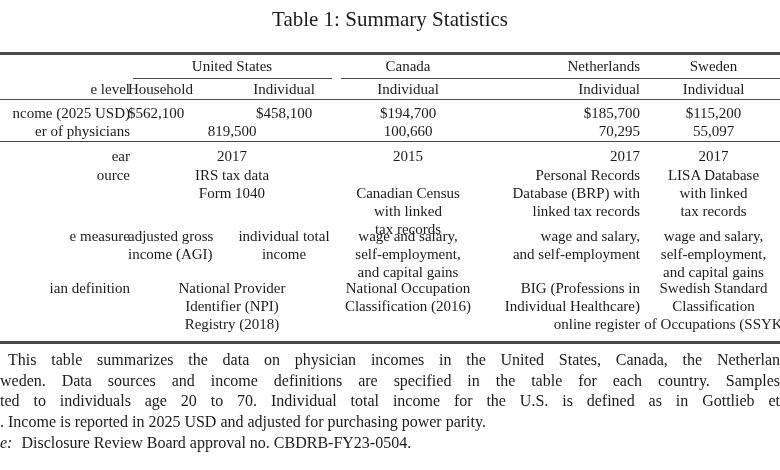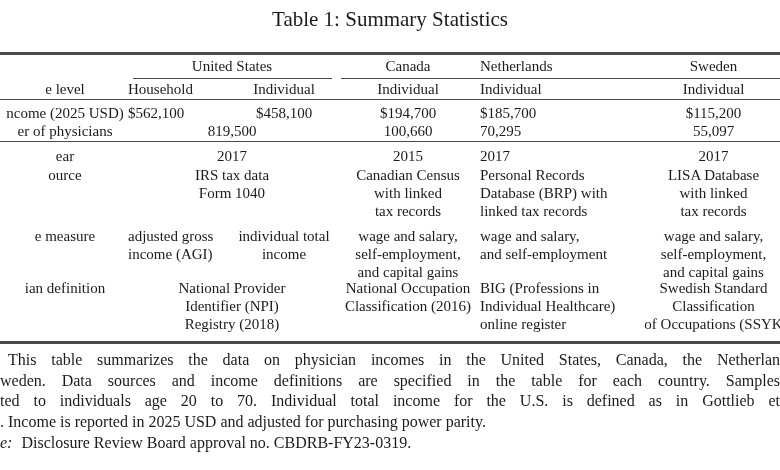--- a/index.html
+++ b/index.html
@@ -7,26 +7,26 @@
     width:780px;height:470px;overflow:hidden;background:#ffffff;
     font-family:"Liberation Serif","DejaVu Serif",serif;color:#1b1b1b;
   }
   .page{position:relative;width:780px;height:340px}
   .title{position:absolute;top:6px;left:0;width:780px;text-align:center;font-size:21px;line-height:26px}
   .rule{position:absolute;left:0;width:780px;background:#4a4a4a}
   .thick{height:3px}
   .thin{height:1px}
   .cmid{position:absolute;height:1px;background:#4a4a4a}
   .cell{position:absolute;font-size:15px;line-height:18px;white-space:nowrap}
-  .c-label{left:0;width:130px;text-align:center}
+  .c-label{left:0;width:130px;text-align:right}
   .c-ush{left:128px;width:104px;}
   .c-usi{left:234px;width:100px;text-align:center}
   .c-us{left:128px;width:208px;text-align:center}
   .c-ca{left:342px;width:132px;text-align:center}
-  .c-nl{left:480px;width:160px;text-align:left}
+  .c-nl{left:480px;width:160px;text-align:right}
   .c-se{left:636px;width:155px;text-align:center}
   .note{position:absolute;font-size:16px;line-height:19px}
   .just{text-align:justify;text-align-last:justify}
   .it{font-style:italic}
   .gap{display:inline-block;width:9px}
 </style>
 </head>
 <body>
 
 <div class="page">
@@ -69,21 +69,21 @@
   <div class="cell c-us" style="top:147px">2017</div>
   <div class="cell c-ca" style="top:147px">2015</div>
   <div class="cell c-nl" style="top:147px">2017</div>
   <div class="cell c-se" style="top:147px">2017</div>
 
   <div class="cell c-label" style="top:166px">ource</div>
   <div class="cell c-us" style="top:166px">
     <div>IRS tax data</div>
     <div>Form 1040</div>
   </div>
-  <div class="cell c-ca" style="top:166px">
+  <div class="cell c-ca" style="top:184px">
     <div>Canadian Census</div>
     <div>with linked</div>
     <div>tax records</div>
   </div>
   <div class="cell c-nl" style="top:166px">
     <div>Personal Records</div>
     <div>Database (BRP) with</div>
     <div>linked tax records</div>
   </div>
   <div class="cell c-se" style="top:166px">
@@ -134,15 +134,15 @@
   <div class="cell c-se" style="top:279px">
     <div>Swedish Standard</div>
     <div>Classification</div>
     <div>of Occupations (SSYK</div>
   </div>
 
   <div class="note just" style="top:350px;left:8px;width:772px">This table summarizes the data on physician incomes in the United States, Canada, the Netherlan</div>
   <div class="note just" style="top:371px;left:0;width:780px">weden. Data sources and income definitions are specified in the table for each country. Samples</div>
   <div class="note just" style="top:391px;left:0;width:780px">ted to individuals age 20 to 70. Individual total income for the U.S. is defined as in Gottlieb et</div>
   <div class="note" style="top:412px;left:0;width:780px">. Income is reported in 2025 USD and adjusted for purchasing power parity.</div>
-  <div class="note" style="top:433px;left:0;width:780px"><span class="it">e:</span><span class="gap"></span><span>Disclosure Review Board approval no. CBDRB-FY23-0319.</span></div>
+  <div class="note" style="top:433px;left:0;width:780px"><span class="it">e:</span><span class="gap"></span><span>Disclosure Review Board approval no. CBDRB-FY23-0504.</span></div>
 
 </div>
 
 </body></html>

